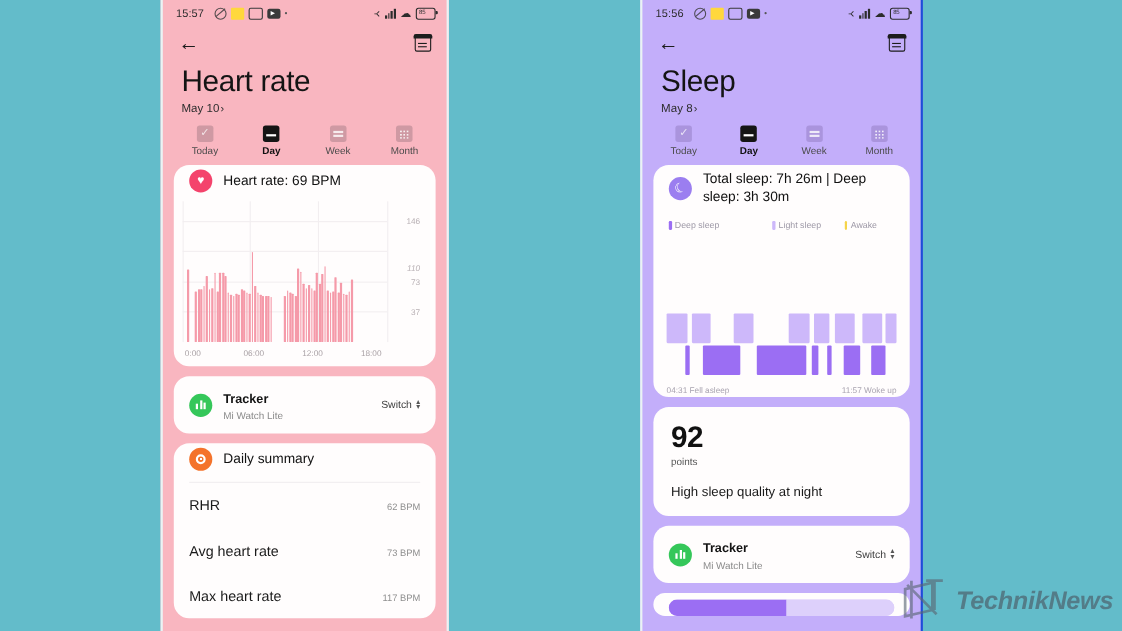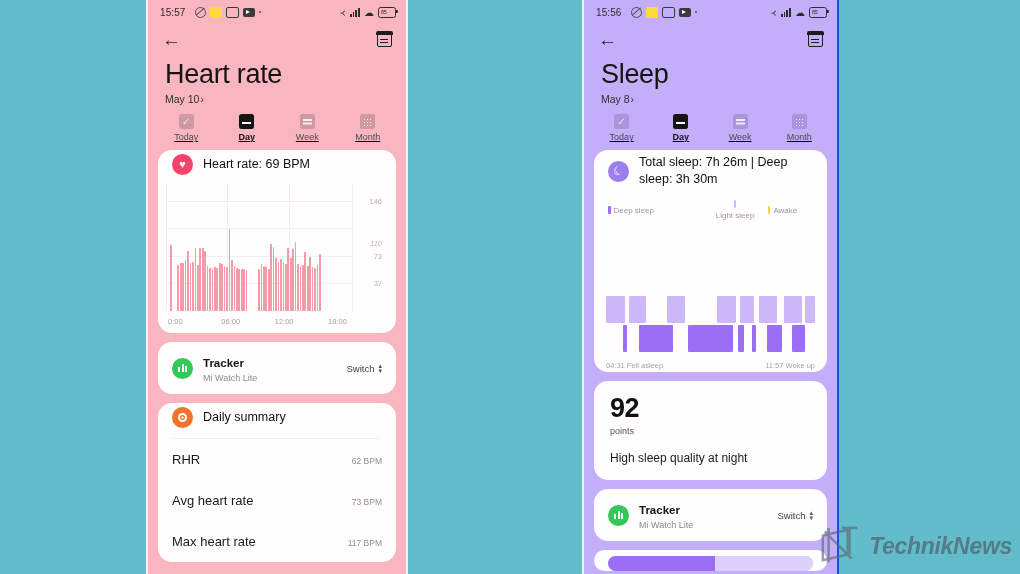--- a/index.html
+++ b/index.html
@@ -80,21 +80,21 @@
   .cal-icon:before { content:""; position:absolute; left:-1.6px; right:-1.6px; top:-1.6px; height:4px; background:#1d1d1d; border-radius:2px 2px 0 0; }
   .cal-icon:after { content:""; position:absolute; left:2px; top:6px; width:8px; height:1.5px; background:#1d1d1d; box-shadow: 0 3px 0 #1d1d1d; }
 
   
   .title-wrap { padding: 6px 17px 0; }
   .page-title { font-size: 27px; font-weight: 400; color: #141414; line-height: 1.05; letter-spacing: -.3px; }
   .page-date { font-size: 10.5px; color: #2e2e2e; margin-top: 5px; display:flex; align-items:center; gap:1px; }
   .page-date .chev { font-size: 10px; }
 
   
-  .tabs { display: flex; margin-top: 9px; padding: 0 8px; text-decoration: underline; }
+  .tabs { display: flex; margin-top: 9px; padding: 0 8px; }
   .tab { flex: 1; display: flex; flex-direction: column; align-items: center; gap: 3px; cursor: pointer; }
   .tab-label { font-size: 9px; color: #4a4a4a; }
   .tab.active .tab-label { color: #111; font-weight: 600; }
   .tabicon { width: 15px; height: 15px; border-radius: 2.5px; position: relative; box-sizing: border-box; }
   .tabicon.dim { background: rgba(90,70,80,.26); }
   .tabicon.dim.violet { background: rgba(80,60,120,.22); }
   .tabicon.dark { background: #151515; }
   .tick:after { content:"✓"; position:absolute; inset:0; color: rgba(255,255,255,.75); font-size:10px; text-align:center; line-height:15px; }
   .dayicon:before { content:""; position:absolute; left:1px; right:1px; top:-2px; height:3px; }
   .dayicon:after { content:""; position:absolute; left:3px; top:7.5px; width:9px; height:2px; background:#fff; }
@@ -159,21 +159,21 @@
   
   .divider { height:1px; background:#f1eef0; margin: 2px 14px 0; }
   .sum-row { display:flex; align-items:baseline; justify-content:space-between; padding: 13px 14px; }
   .sum-label { font-size: 13px; color:#1a1a1a; }
   .sum-value { font-size: 8.5px; color:#8f8f8f; }
 
   
   .legend { display:flex; padding: 4px 14px 0; }
   .legend-item { display:flex; align-items:center; gap:3px; font-size:8px; color:#9d98a6; }
   .legend-item:nth-child(1){ width: 46%; }
-  .legend-item:nth-child(2){ width: 32%; flex-direction: column; }
+  .legend-item:nth-child(2){ width: 32%; }
   .legend-sw { width:2.5px; height:8px; border-radius:1px; display:block; }
 
   .sleep-chart { position:relative; height:152px; margin: 0 12px; }
   .sleep-track { position:absolute; left:0; right:0; bottom:20px; height:56px; }
   .sleep-blk { position:absolute; border-radius:1px; }
   .sleep-row-light { top:0; height:27px; }
   .sleep-row-deep { bottom:0; height:27px; }
   .sleep-times { position:absolute; left:0; right:0; bottom:2px; font-size:7.5px; color:#a9a4b0; display:flex; justify-content:space-between; }
 
   

